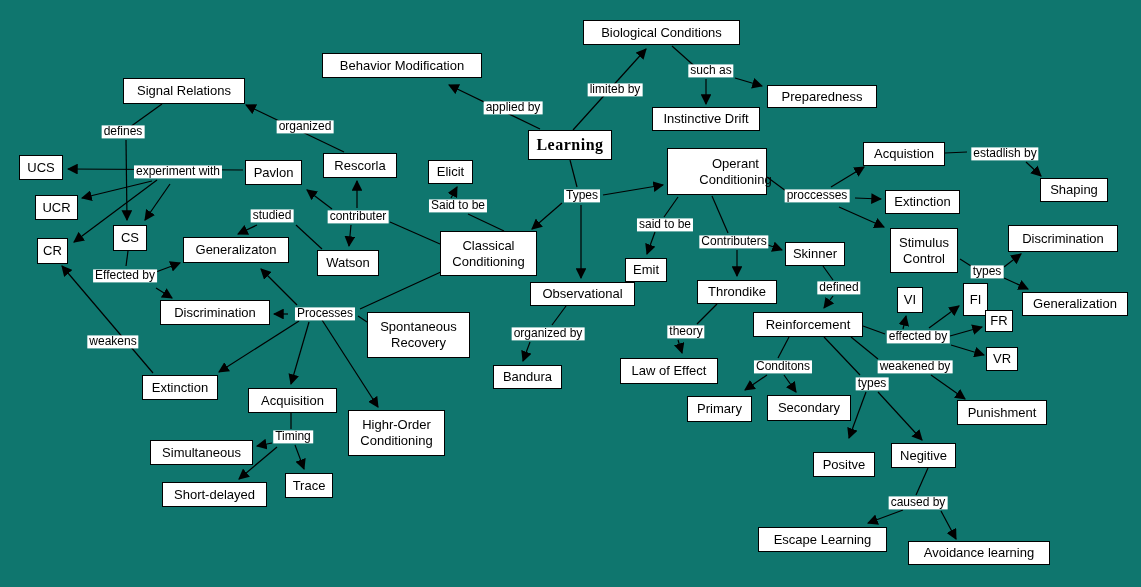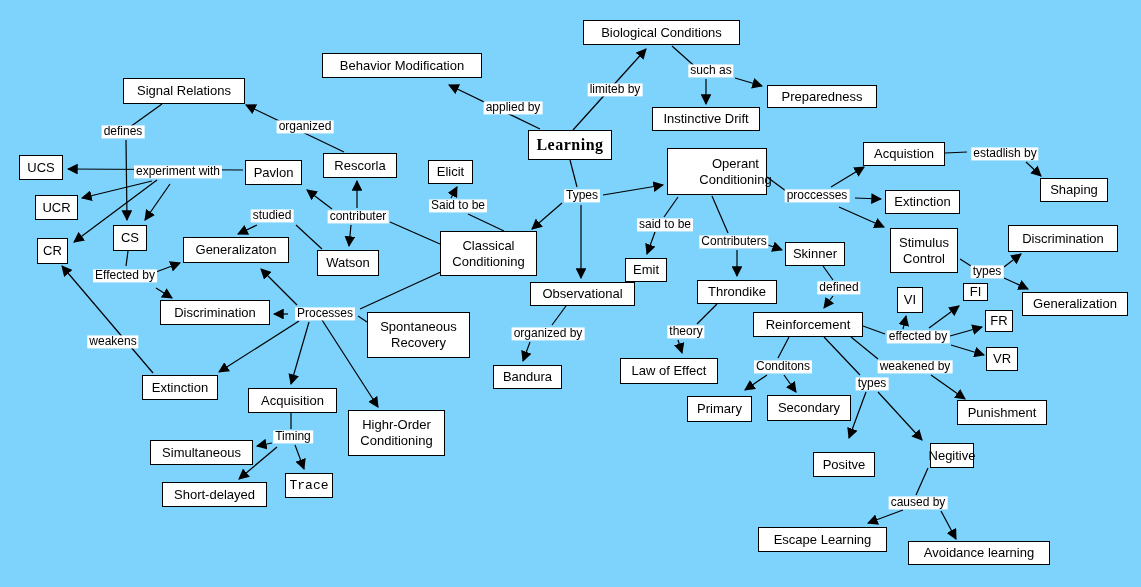--- a/index.html
+++ b/index.html
@@ -1,16 +1,16 @@
 <!DOCTYPE html>
 <html><head>
 <meta charset="utf-8">
 <style>
   html,body{margin:0;padding:0;background:#fff;}
-  .canvas{position:relative;width:1141px;height:587px;background:#7dd3fc;overflow:hidden;
+  .canvas{position:relative;width:1141px;height:587px;background:#0f766e;overflow:hidden;
           font-family:"Liberation Sans",sans-serif;}
   .canvas svg{position:absolute;left:0;top:0;}
   .node{position:absolute;box-sizing:border-box;border:1px solid #000;background:#fff;color:#000;
         font:13px/1.2 "Liberation Sans",sans-serif;display:flex;align-items:center;justify-content:center;
         text-align:center;white-space:pre-line;padding:1px 3px;}
   .node.bold{font:bold 16px/1.1 "Liberation Serif",serif;letter-spacing:.5px;text-align:right;}
   .edge-label{position:absolute;transform:translate(-50%,-50%);background:#ffffff;color:#000;
         font:12px/1.1 "Liberation Sans",sans-serif;white-space:nowrap;padding:0 2px;}
 </style>
 </head>
@@ -124,42 +124,42 @@
       <div class="node" style="left: 317px; top: 250px; width: 62px; height: 26px;">Watson</div>
       <div class="node" style="left: 440px; top: 231px; width: 97px; height: 45px;">Classical
 Conditioning</div>
       <div class="node" style="left: 625px; top: 258px; width: 42px; height: 24px;">Emit</div>
       <div class="node" style="left: 697px; top: 280px; width: 80px; height: 24px;">Throndike</div>
       <div class="node" style="left: 785px; top: 242px; width: 60px; height: 24px;">Skinner</div>
       <div class="node" style="left: 890px; top: 228px; width: 68px; height: 45px;">Stimulus
 Control</div>
       <div class="node" style="left: 1008px; top: 225px; width: 110px; height: 27px;">Discrimination</div>
       <div class="node" style="left: 897px; top: 287px; width: 26px; height: 26px;">VI</div>
-      <div class="node" style="left: 963px; top: 283px; width: 25px; height: 18px;">FI</div>
+      <div class="node" style="left: 963px; top: 283px; width: 25px; height: 33px;">FI</div>
       <div class="node" style="left: 985px; top: 310px; width: 28px; height: 22px;">FR</div>
       <div class="node" style="left: 1022px; top: 292px; width: 106px; height: 24px;">Generalization</div>
       <div class="node" style="left: 160px; top: 300px; width: 110px; height: 25px;">Discrimination</div>
       <div class="node" style="left: 530px; top: 282px; width: 105px; height: 24px;">Observational</div>
       <div class="node" style="left: 753px; top: 312px; width: 110px; height: 25px;">Reinforcement</div>
       <div class="node" style="left: 367px; top: 312px; width: 103px; height: 46px;">Spontaneous
 Recovery</div>
       <div class="node" style="left: 986px; top: 347px; width: 32px; height: 24px; text-align: right;">VR</div>
       <div class="node" style="left: 620px; top: 358px; width: 98px; height: 26px;">Law of Effect</div>
       <div class="node" style="left: 493px; top: 365px; width: 69px; height: 24px;">Bandura</div>
       <div class="node" style="left: 142px; top: 375px; width: 76px; height: 25px;">Extinction</div>
       <div class="node" style="left: 248px; top: 388px; width: 89px; height: 25px;">Acquisition</div>
       <div class="node" style="left: 687px; top: 396px; width: 65px; height: 26px;">Primary</div>
       <div class="node" style="left: 767px; top: 395px; width: 84px; height: 26px;">Secondary</div>
       <div class="node" style="left: 957px; top: 400px; width: 90px; height: 25px;">Punishment</div>
       <div class="node" style="left: 348px; top: 410px; width: 97px; height: 46px;">Highr-Order
 Conditioning</div>
       <div class="node" style="left: 150px; top: 440px; width: 103px; height: 25px;">Simultaneous</div>
       <div class="node" style="left: 813px; top: 452px; width: 62px; height: 25px;">Positve</div>
-      <div class="node" style="left: 930px; top: 443px; width: 44px; height: 25px;">Negitive</div>
-      <div class="node" style="left: 285px; top: 473px; width: 48px; height: 25px; font-family: Liberation Mono, monospace;">Trace</div>
+      <div class="node" style="left: 891px; top: 443px; width: 65px; height: 25px;">Negitive</div>
+      <div class="node" style="left: 285px; top: 473px; width: 48px; height: 25px;">Trace</div>
       <div class="node" style="left: 162px; top: 482px; width: 105px; height: 25px;">Short-delayed</div>
       <div class="node" style="left: 758px; top: 527px; width: 129px; height: 25px;">Escape Learning</div>
       <div class="node" style="left: 908px; top: 541px; width: 142px; height: 24px;">Avoidance learning</div>
       <span class="edge-label" style="left: 615px; top: 90px;">limiteb by</span>
       <span class="edge-label" style="left: 711px; top: 71px;">such as</span>
       <span class="edge-label" style="left: 513px; top: 108px;">applied by</span>
       <span class="edge-label" style="left: 305px; top: 127px;">organized</span>
       <span class="edge-label" style="left: 123px; top: 132px;">defines</span>
       <span class="edge-label" style="left: 178px; top: 172px;">experiment with</span>
       <span class="edge-label" style="left: 1005px; top: 154px;">estadlish by</span>

